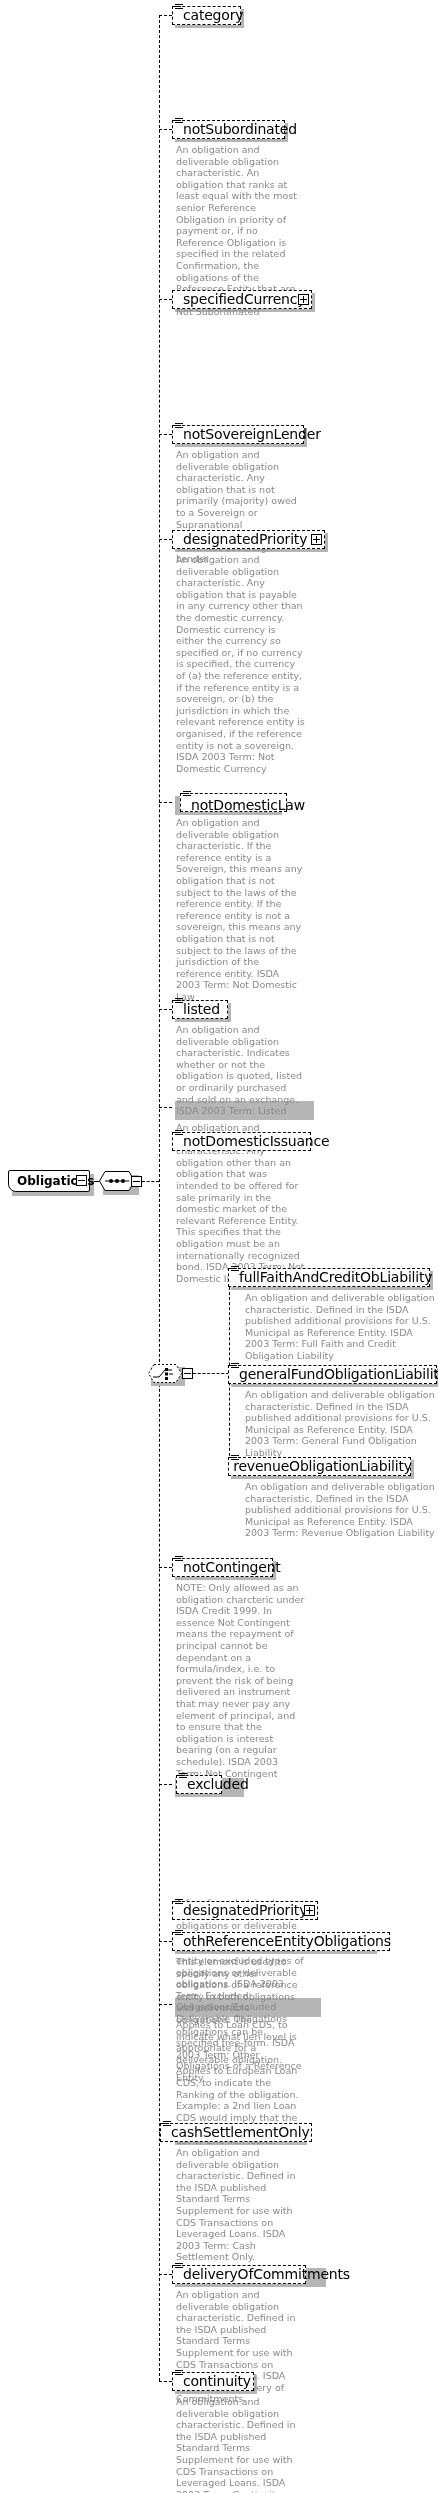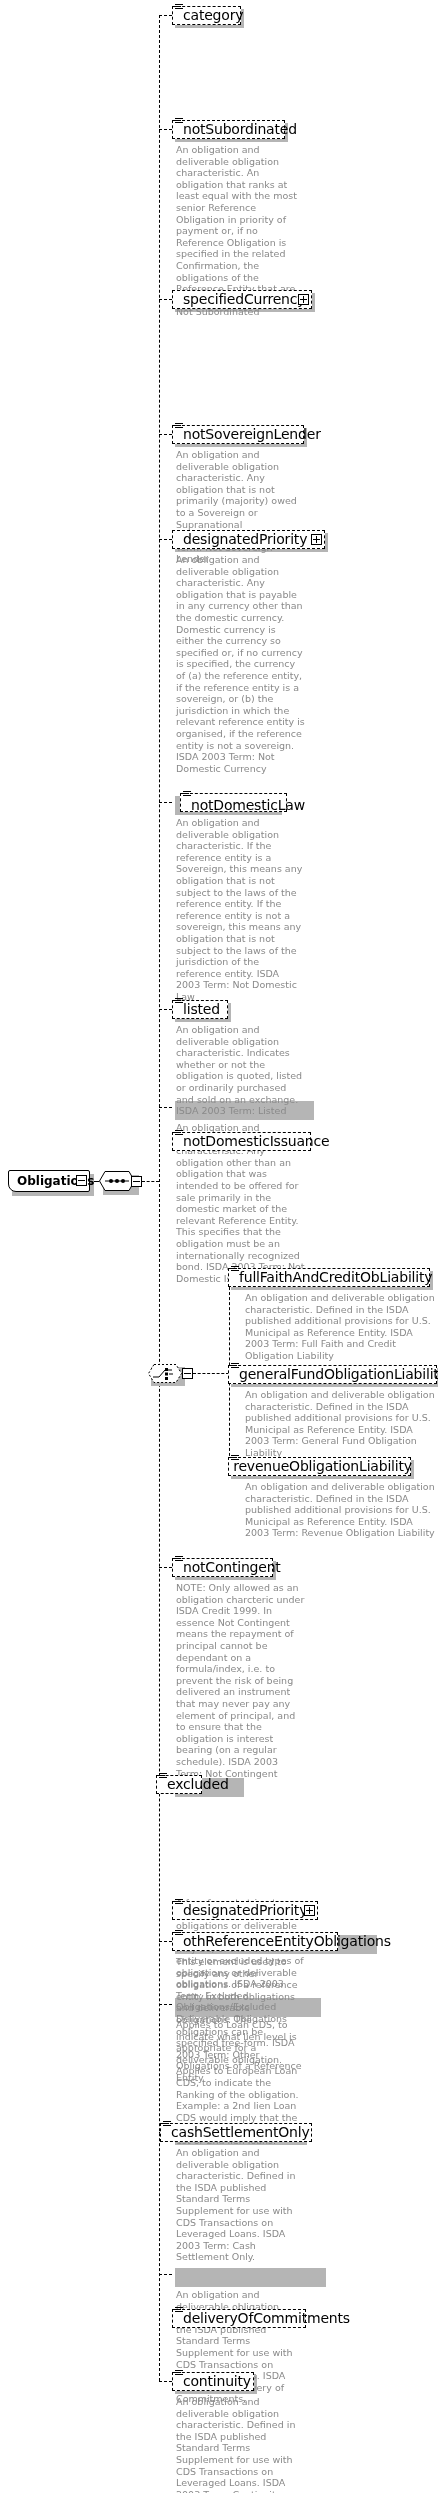--- a/index.html
+++ b/index.html
@@ -210,32 +210,32 @@
       <span class="annot">
         <i class="a1"></i>
         <i class="a2"></i>
         <i class="a3"></i>
       </span>
       <span class="elabel">notContingent</span>
     </div>
     <div class="doc" style="left: 176px; top: 1582px; width: 130px;">NOTE: Only allowed as an obligation charcteric under ISDA Credit 1999. In essence Not Contingent means the repayment of principal cannot be dependant on a formula/index, i.e. to prevent the risk of being delivered an instrument that may never pay any element of principal, and to ensure that the obligation is interest bearing (on a regular schedule). ISDA 2003 Term: Not Contingent</div>
     <div class="hline" style="left: 159px; top: 1784px; width: 13px;"></div>
     <div class="eshadow" style="left: 175px; top: 1778px; width: 69px; height: 19px;"></div>
-    <div class="ebox" style="left: 156px; top: 1775px; width: 46px;">
+    <div class="ebox" style="left: 176px; top: 1775px; width: 46px;">
       <span class="annot">
         <i class="a1"></i>
         <i class="a2"></i>
         <i class="a3"></i>
       </span>
       <span class="elabel">excluded</span>
     </div>
     <div class="doc" style="left: 176px; top: 1897px; width: 130px;">A free format string to specify any excluded obligations or deliverable obligations, as the case may be, of the reference entity or excluded types of obligations or deliverable obligations. ISDA 2003 Term: Excluded Obligations/Excluded Deliverable Obligations</div>
     <div class="hline" style="left: 159px; top: 1941px; width: 13px;"></div>
     <div class="eshadow" style="left: 175px; top: 1935px; width: 202px; height: 19px;"></div>
-    <div class="ebox" style="left: 172px; top: 1932px; width: 166px;">
+    <div class="ebox" style="left: 172px; top: 1932px; width: 218px;">
       <span class="annot">
         <i class="a1"></i>
         <i class="a2"></i>
         <i class="a3"></i>
       </span>
       <span class="elabel">othReferenceEntityObligations</span>
     </div>
     <div class="doc" style="left: 176px; top: 1956px; width: 130px;">This element is used to specify any other obligations of a reference entity in both obligations and deliverable obligations. The obligations can be specified free-form. ISDA 2003 Term: Other Obligations of a Reference Entity</div>
     <div class="hline" style="left: 159px; top: 2004px; width: 13px;"></div>
     <div class="eshadow" style="left: 175px; top: 1998px; width: 146px; height: 19px;"></div>
@@ -255,21 +255,21 @@
       <span class="annot">
         <i class="a1"></i>
         <i class="a2"></i>
         <i class="a3"></i>
       </span>
       <span class="elabel">cashSettlementOnly</span>
     </div>
     <div class="doc" style="left: 176px; top: 2147px; width: 130px;">An obligation and deliverable obligation characteristic. Defined in the ISDA published Standard Terms Supplement for use with CDS Transactions on Leveraged Loans. ISDA 2003 Term: Cash Settlement Only.</div>
     <div class="hline" style="left: 159px; top: 2274px; width: 13px;"></div>
     <div class="eshadow" style="left: 175px; top: 2268px; width: 151px; height: 19px;"></div>
-    <div class="ebox" style="left: 172px; top: 2265px; width: 134px; margin-top: 44px;">
+    <div class="ebox" style="left: 172px; top: 2265px; width: 134px;">
       <span class="annot">
         <i class="a1"></i>
         <i class="a2"></i>
         <i class="a3"></i>
       </span>
       <span class="elabel">deliveryOfCommitments</span>
     </div>
     <div class="doc" style="left: 176px; top: 2289px; width: 130px;">An obligation and deliverable obligation characteristic. Defined in the ISDA published Standard Terms Supplement for use with CDS Transactions on Leveraged Loans. ISDA 2003 Term: Delivery of Commitments.</div>
     <div class="hline" style="left: 159px; top: 2381px; width: 13px;"></div>
     <div class="eshadow" style="left: 175px; top: 2375px; width: 82px; height: 19px;"></div>

